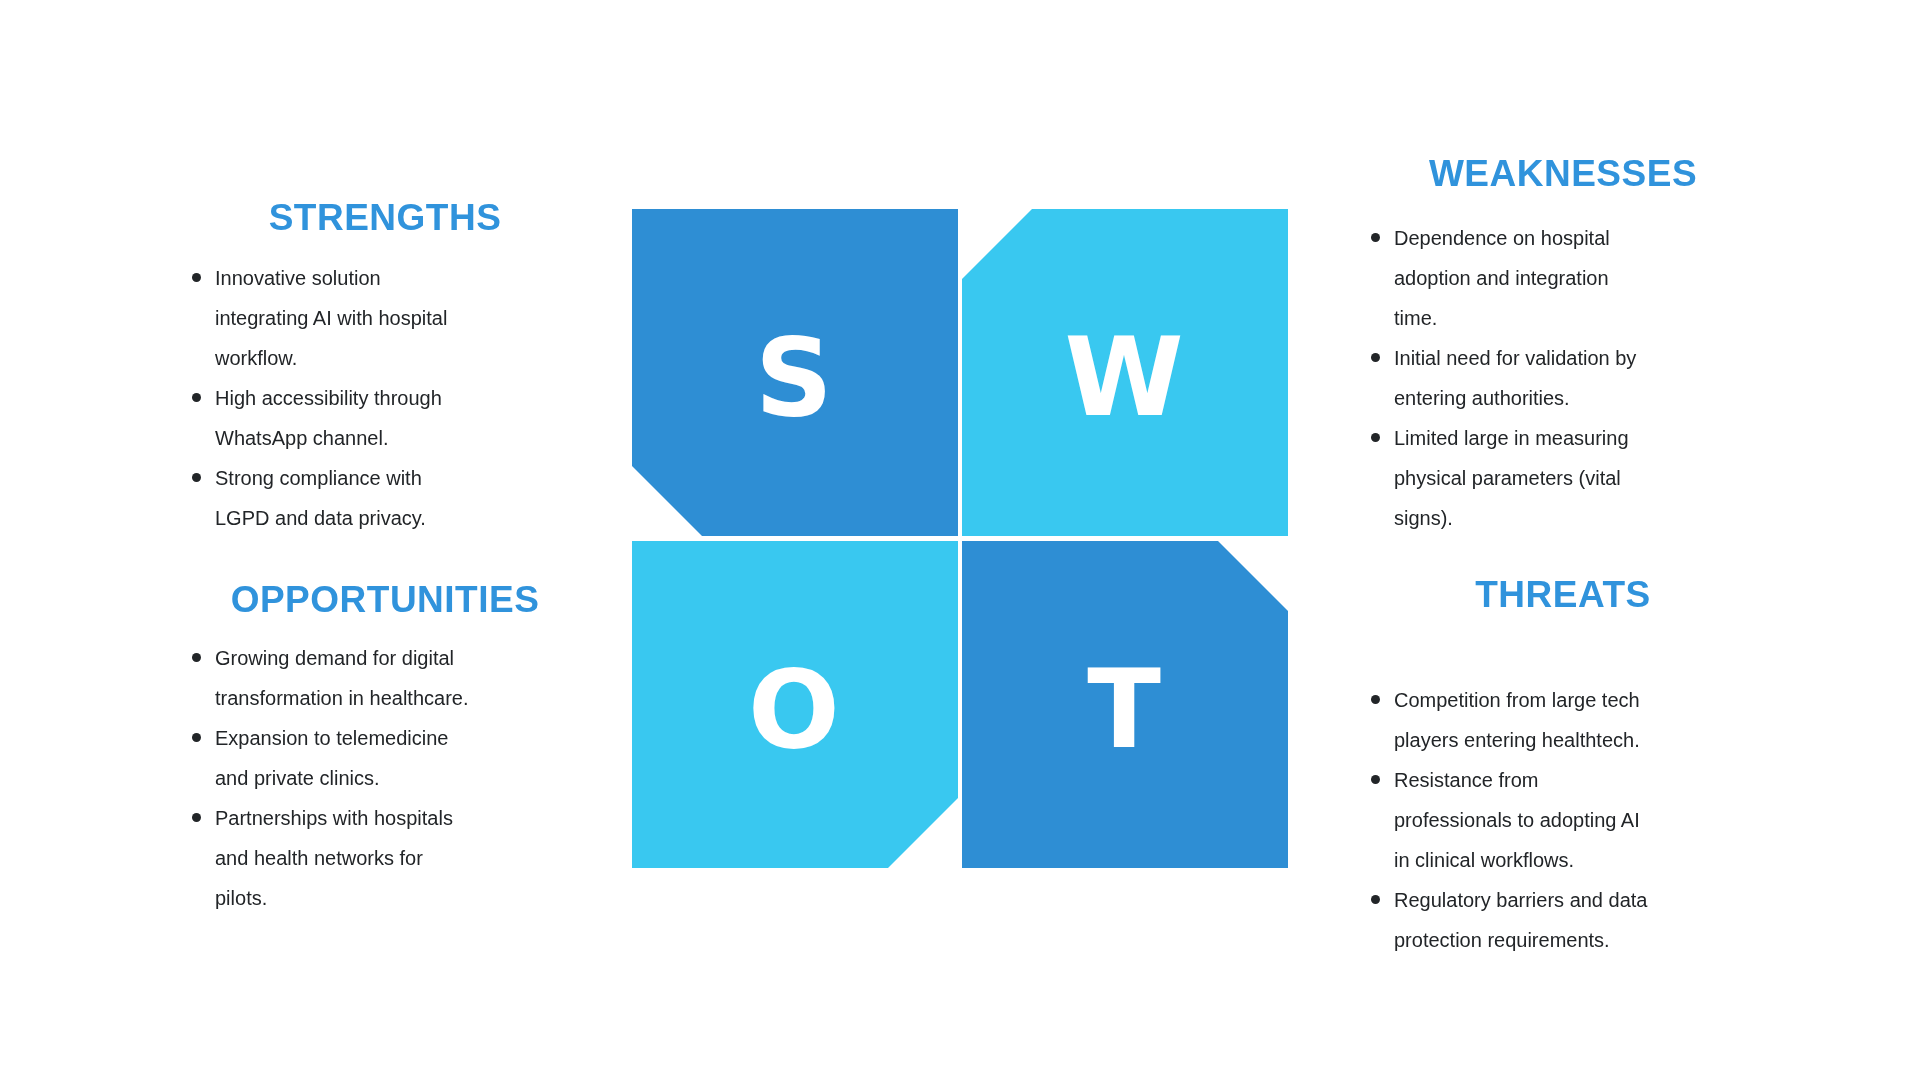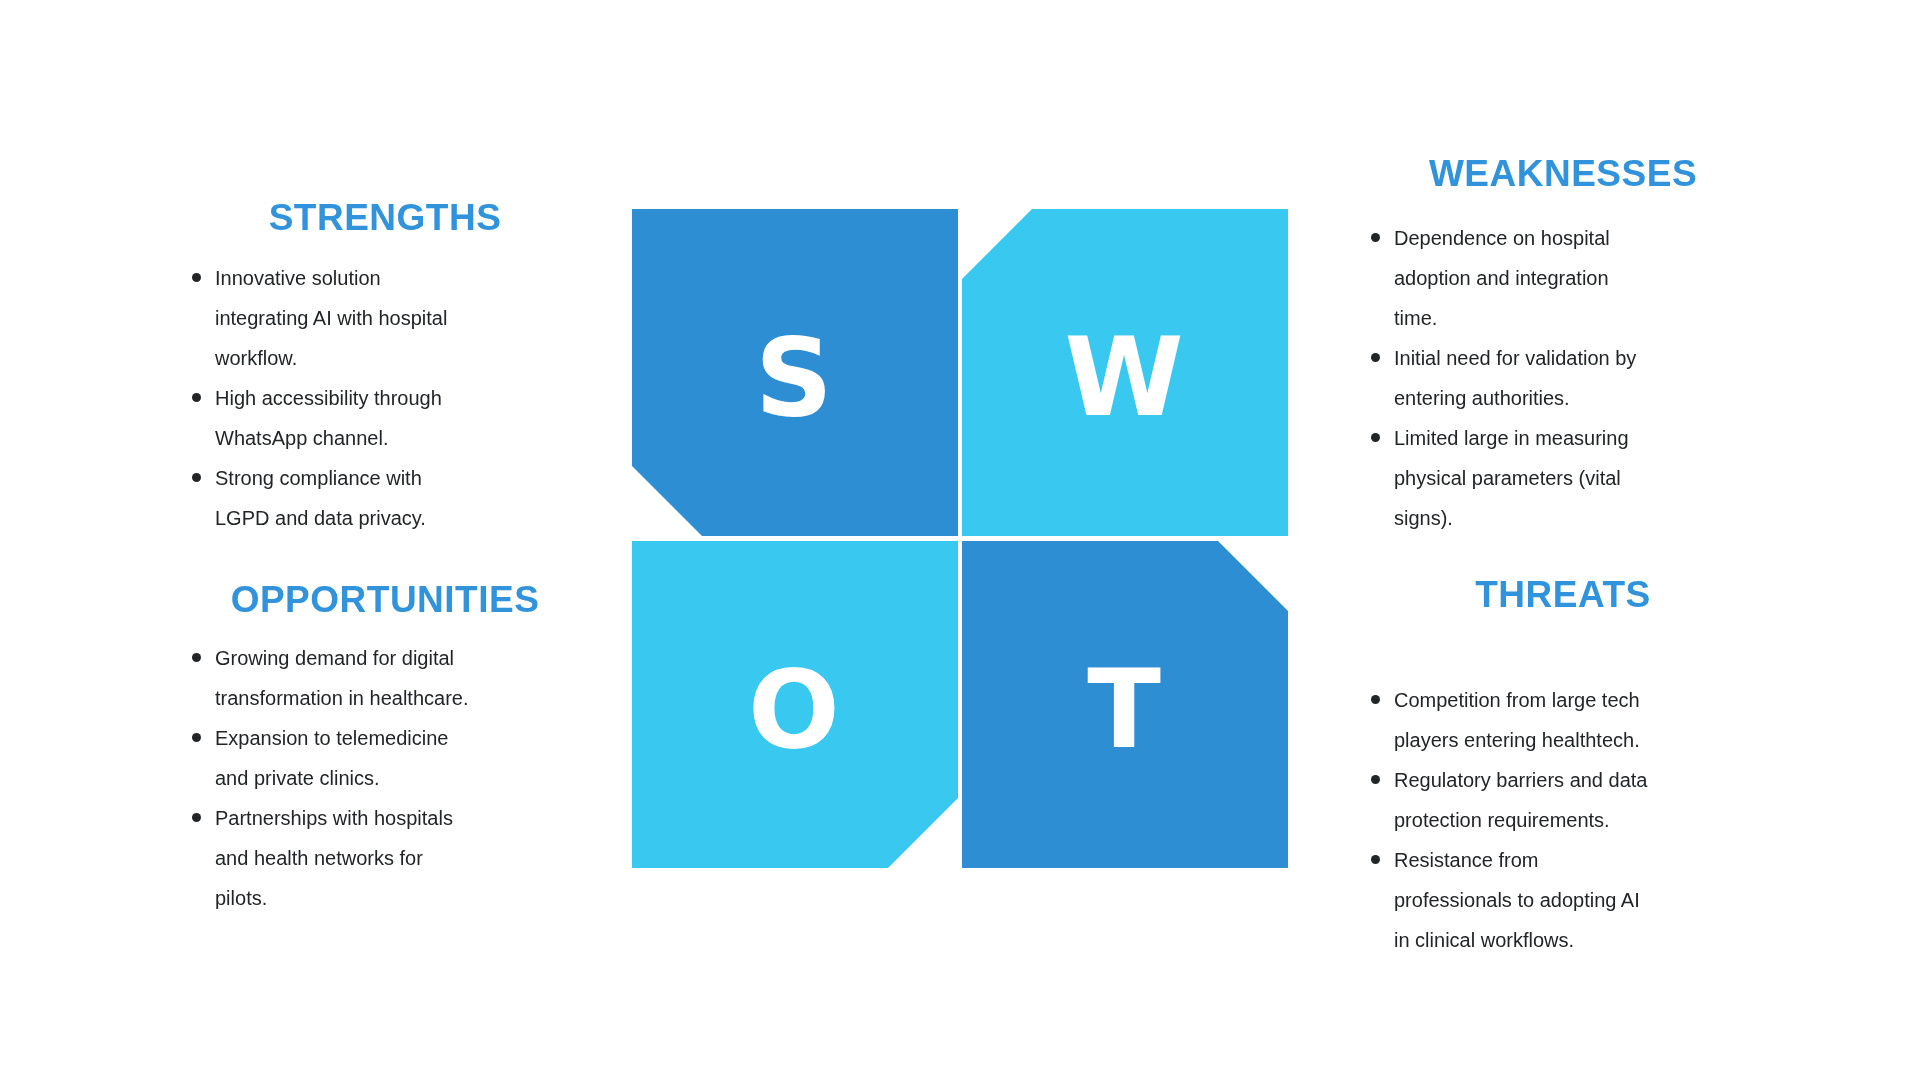--- a/index.html
+++ b/index.html
@@ -112,25 +112,25 @@
 entering authorities.</li>
     <li>Limited large in measuring
 physical parameters (vital
 signs).</li>
   </ul>
 
   <h2 class="heading pos-threats-title">THREATS</h2>
   <ul class="bullets pos-threats-list">
     <li>Competition from large tech
 players entering healthtech.</li>
-    <li>Regulatory barriers and data
-protection requirements.</li>
     <li>Resistance from
 professionals to adopting AI
 in clinical workflows.</li>
+    <li>Regulatory barriers and data
+protection requirements.</li>
   </ul>
 
   <svg class="swot-graphic" viewBox="0 0 656 659" xmlns="http://www.w3.org/2000/svg">
     <polygon class="q-dark" points="0,0 326,0 326,327 70,327 0,257"></polygon>
     <polygon class="q-cyan" points="400,0 656,0 656,327 330,327 330,70"></polygon>
     <polygon class="q-cyan" points="0,332 326,332 326,589 256,659 0,659"></polygon>
     <polygon class="q-dark" points="330,332 586,332 656,402 656,659 330,659"></polygon>
 
     <text class="q-letter" x="162" y="206">S</text>
     <text class="q-letter" x="492" y="206">W</text>

